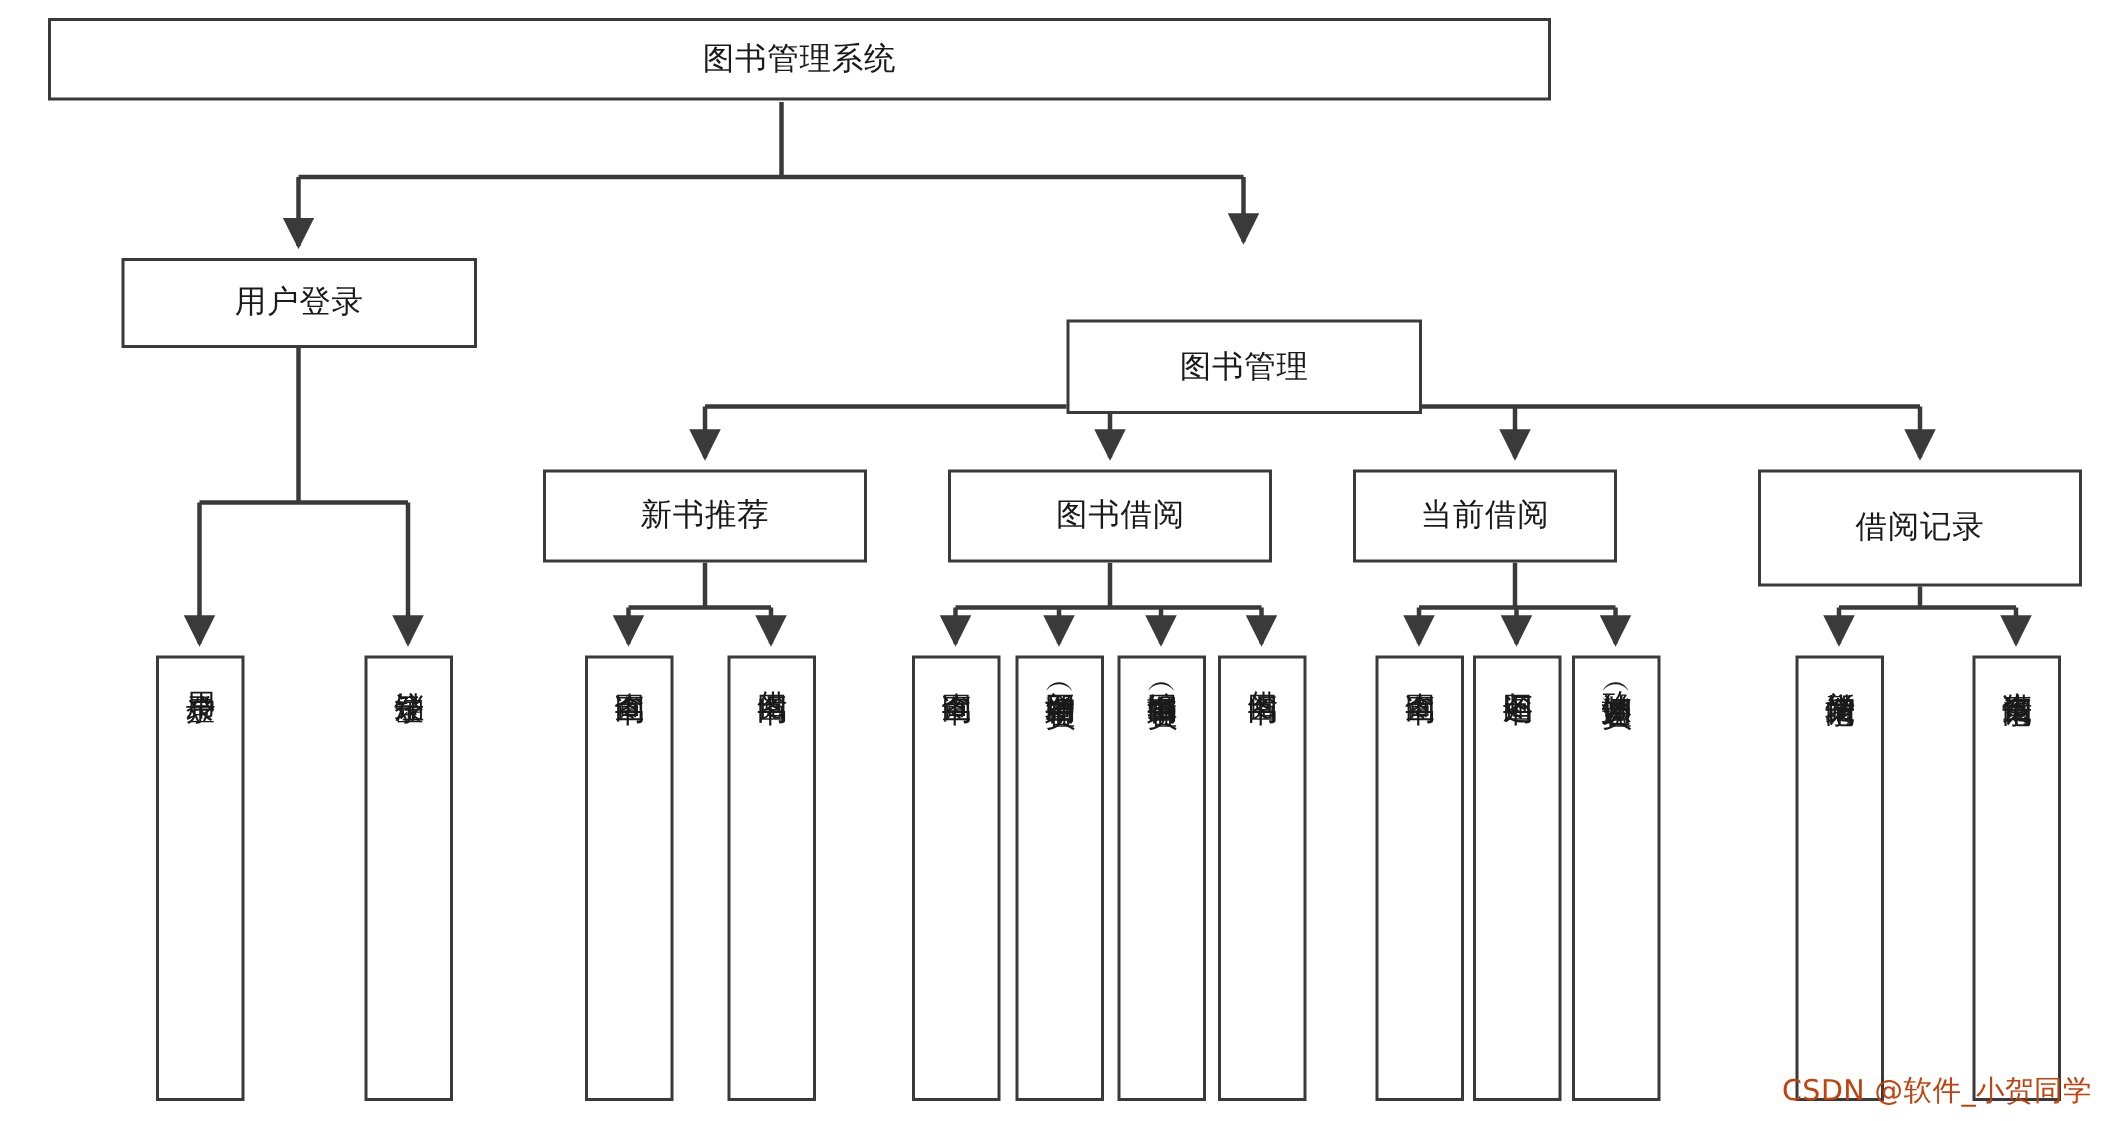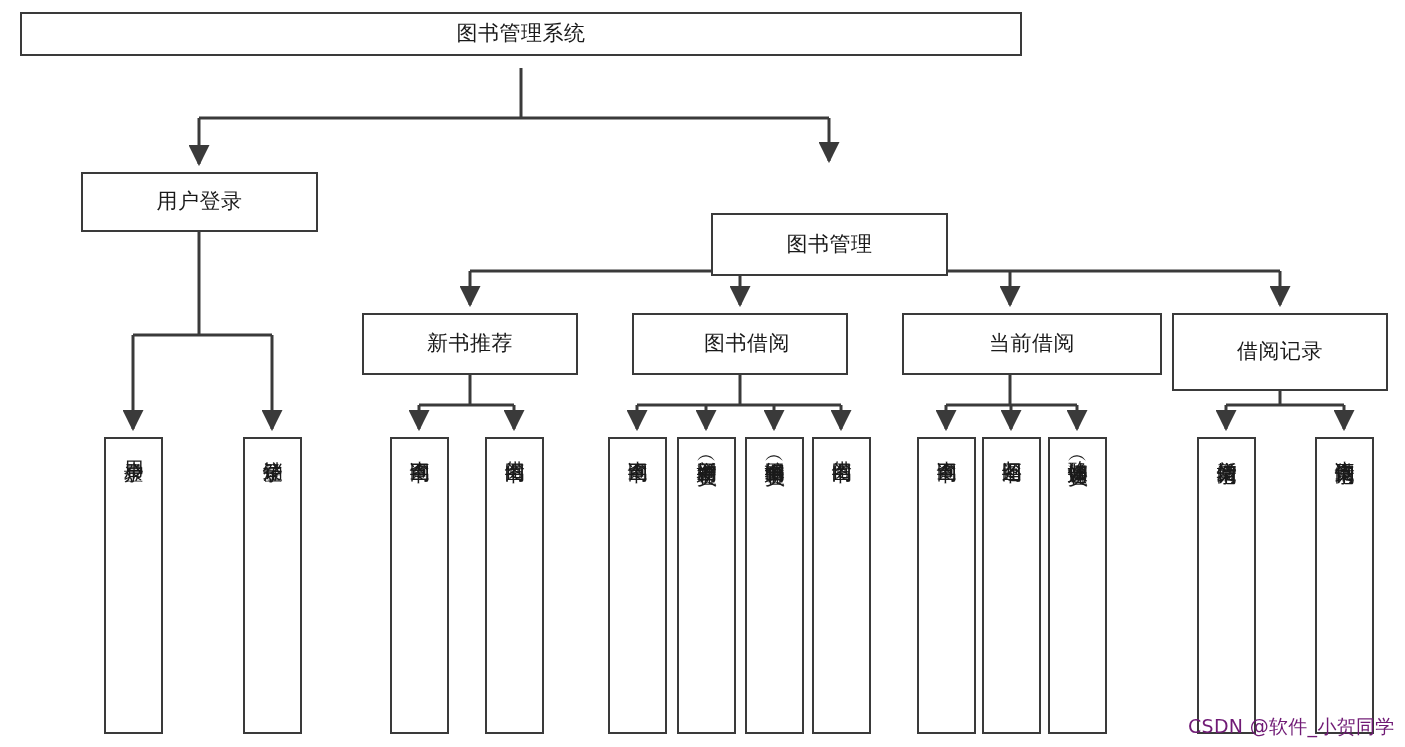--- a/index.html
+++ b/index.html
@@ -54,21 +54,21 @@
     line-height: 1.18;
     letter-spacing: 1px;
     white-space: nowrap;
     text-align: center;
   }
   #watermark {
     position: absolute;
     left: 1188px;
     top: 714px;
     font-size: 19px;
-    color: #701a75;
+    color: #c2410c;
     white-space: nowrap;
     pointer-events: none;
     letter-spacing: 0.3px;
   }
 </style>
 </head>
 <body>
 
 <div id="diagram-root">
 
@@ -119,41 +119,41 @@
       <path d="M 1011 405 L 1011 429" marker-end="url(#arrow)"></path>
       <path d="M 1077 405 L 1077 429" marker-end="url(#arrow)"></path>
 
       <path d="M 1280 375 L 1280 405"></path>
       <path d="M 1226 405 L 1344 405"></path>
       <path d="M 1226 405 L 1226 429" marker-end="url(#arrow)"></path>
       <path d="M 1344 405 L 1344 429" marker-end="url(#arrow)"></path>
     </g>
   </svg>
 
-  <div class="node-box" style="left:20px; top:12px; width:1002px; height:44px;">
+  <div class="node-box" style="left:32px; top:12px; width:1002px; height:55px;">
     <span class="node-label-h">图书管理系统</span>
   </div>
 
   <div class="node-box" style="left:81px; top:172px; width:237px; height:60px;">
     <span class="node-label-h">用户登录</span>
   </div>
 
   <div class="node-box" style="left:711px; top:169px; width:237px; height:63px;margin-top:44px;">
     <span class="node-label-h">图书管理</span>
   </div>
 
   <div class="node-box" style="left:362px; top:313px; width:216px; height:62px;">
     <span class="node-label-h">新书推荐</span>
   </div>
 
   <div class="node-box" style="left:632px; top:313px; width:216px; height:62px;padding-left:14px;">
     <span class="node-label-h">图书借阅</span>
   </div>
 
-  <div class="node-box" style="left:902px; top:313px; width:260px; height:62px;">
+  <div class="node-box" style="left:902px; top:313px; width:176px; height:62px;">
     <span class="node-label-h">当前借阅</span>
   </div>
 
   <div class="node-box" style="left:1172px; top:313px; width:216px; height:78px;">
     <span class="node-label-h">借阅记录</span>
   </div>
 
   <div class="node-box vertical" style="left:104px; top:437px; width:59px; height:297px;">
     <span class="node-label-v">用户登录</span>
   </div>

